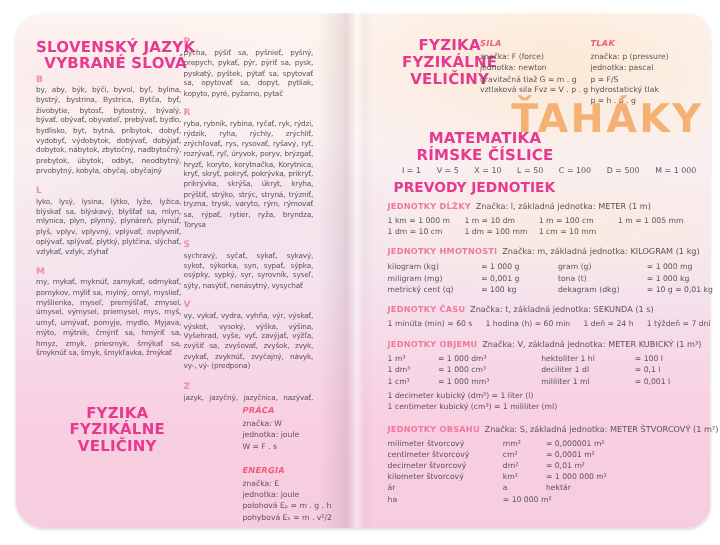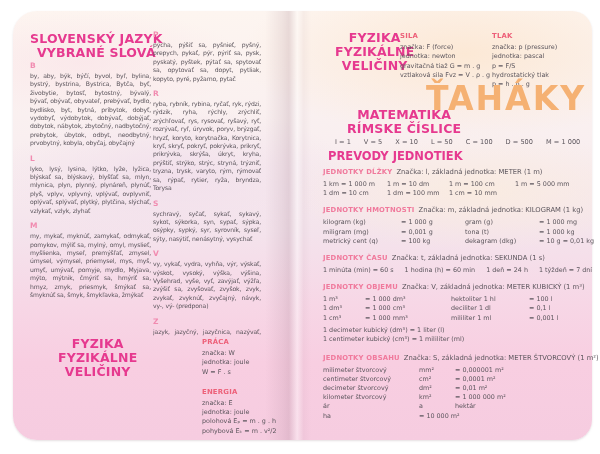--- a/index.html
+++ b/index.html
@@ -24,21 +24,21 @@
   .h-main{font-size:12.5px;line-height:14px;letter-spacing:0.2px;}
   .h-main div{white-space:nowrap;}
   
   .wcol{color:#5b555c;font-size:6.1px;line-height:8.4px;letter-spacing:-0.15px;
         text-align:justify;overflow:hidden;}
   .wsec{margin:0 0 6px 0;}
   .wletter{color:#f18bb0;font-weight:bold;font-size:7.5px;line-height:9px;margin:0 0 2px 0;}
   .wcol p{margin:0;}
   
   .fentry{margin:0 0 11px 0;}
-  .flabel{color:#ed6079;font-weight:bold;font-size:6.9px;line-height:9px;margin:0 0 2px 0;letter-spacing:0.2px;}
+  .flabel{color:#ed6079;font-weight:bold;font-size:6.9px;line-height:9px;margin:0 0 2px 0;letter-spacing:0.2px;font-style:italic;}
   .fline{font-size:6.4px;line-height:9.3px;color:#5b555c;white-space:nowrap;}
   
   .logo{font-size:33px;font-weight:bold;color:#f5b173;letter-spacing:2px;white-space:nowrap;}
   
   .h-prevody{font-size:11.5px;line-height:13px;}
   .roman{display:flex;gap:13px;font-size:6.6px;color:#5b555c;white-space:nowrap;text-align:center;}
   .usec{margin:0 0 8px 0;}
   .uhead{font-size:6.8px;line-height:9px;margin:0 0 3px 0;color:#5b555c;white-space:nowrap;}
   .ulabel{color:#f0799c;font-weight:bold;margin-right:4px;letter-spacing:0.2px;}
   .grid{display:grid;font-size:6.4px;line-height:9.2px;color:#5b555c;}
@@ -174,21 +174,21 @@
       <div class="abs" style="left:310px;top:157px;width:266px;">
 
         <div class="usec">
           <div class="uhead">
             <span class="ulabel">JEDNOTKY DĹŽKY</span><span>Značka: l, základná jednotka: METER (1 m)</span>
           </div>
           <div class="grid g-dlzka">
             <span>1 km = 1 000 m</span>
             <span>1 m = 10 dm</span>
             <span>1 m = 100 cm</span>
-            <span>1 m = 5 000 mm</span>
+            <span>1 m = 1 005 mm</span>
             <span>1 dm = 10 cm</span>
             <span>1 dm = 100 mm</span>
             <span>1 cm = 10 mm</span>
             <span></span>
           </div>
         </div>
 
         <div class="usec">
           <div class="uhead">
             <span class="ulabel">JEDNOTKY HMOTNOSTI</span><span>Značka: m, základná jednotka: KILOGRAM (1 kg)</span>

